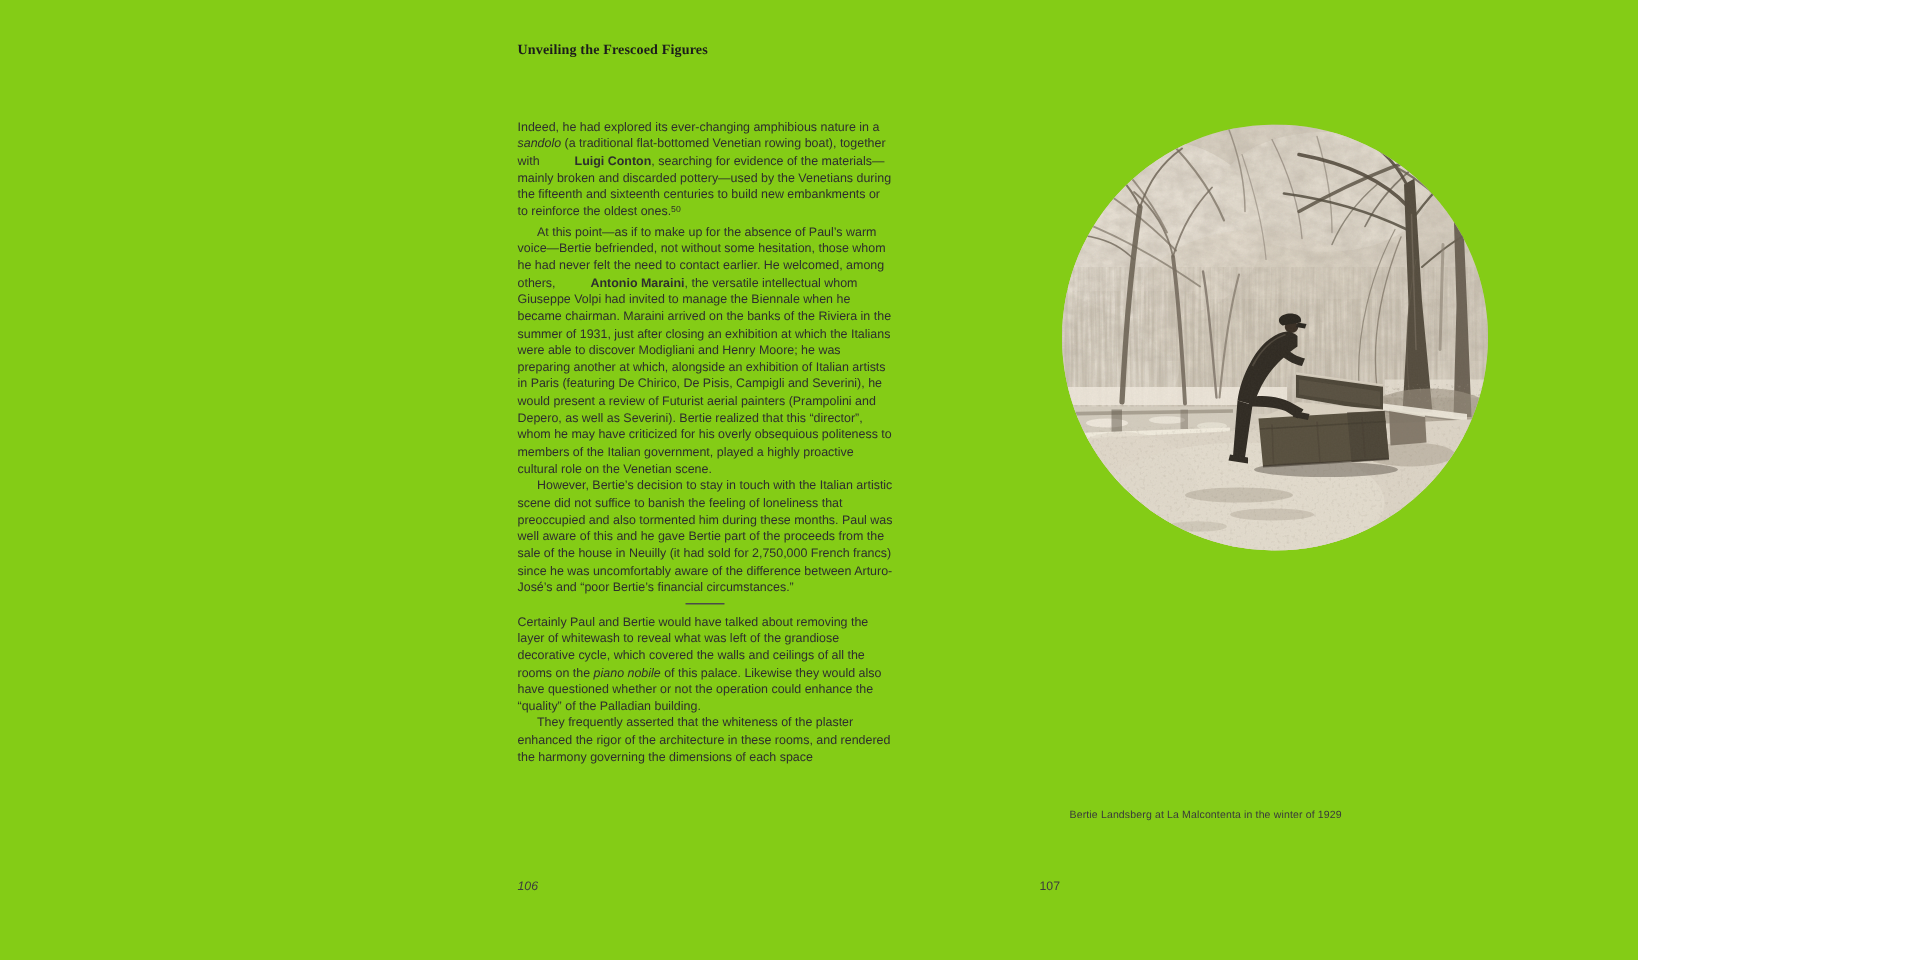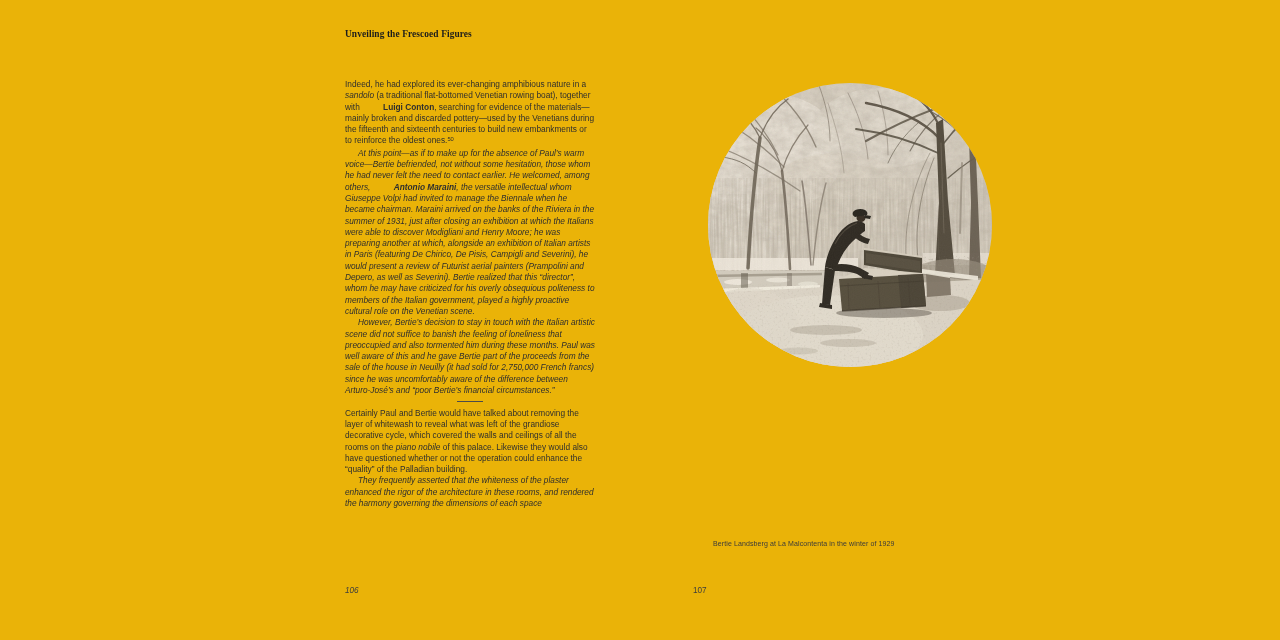--- a/index.html
+++ b/index.html
@@ -2,35 +2,35 @@
 <html><head>
 <meta charset="utf-8">
 <style>
   html,body{margin:0;padding:0;}
   body{
     width:1280px;height:640px;position:relative;overflow:hidden;
     background:#ffffff;
     font-family:"Liberation Sans",sans-serif;
     -webkit-font-smoothing:antialiased;
   }
-  .spread{position:absolute;left:0;top:0;width:1280px;height:640px;background:#eab308;}
+  .spread{position:absolute;left:0;top:0;width:1092px;height:640px;background:#84cc16;}
 
   
   .chapter-title{
     position:absolute;left:345px;top:29px;margin:0;
     font-family:"Liberation Serif",serif;font-weight:700;
     font-size:9.4px;letter-spacing:.1px;color:#1c1c1c;
   }
   .body-text{
     position:absolute;left:345px;top:79px;width:250px;
     font-size:8.3px;line-height:11.3px;color:#2e2e2e;
     text-align:left;
   }
   .para{margin:0;}
-  .para.indent{text-indent:13px;font-style:italic;}
+  .para.indent{text-indent:13px;}
   .seg-b{font-weight:700;padding-left:21px;}
   .seg-i{font-style:italic;text-align:right;}
   .seg-sup{font-size:5.8px;position:relative;top:-2.6px;}
   .divider{width:26px;height:1px;background:#4b4b4b;margin:5px auto 5.3px auto;}
 
   .page-number{position:absolute;top:586px;font-size:8.2px;color:#3d3d3d;}
   .page-number.pn-left{left:345px;font-style:italic;}
   .page-number.pn-right{left:693px;}
 
   

